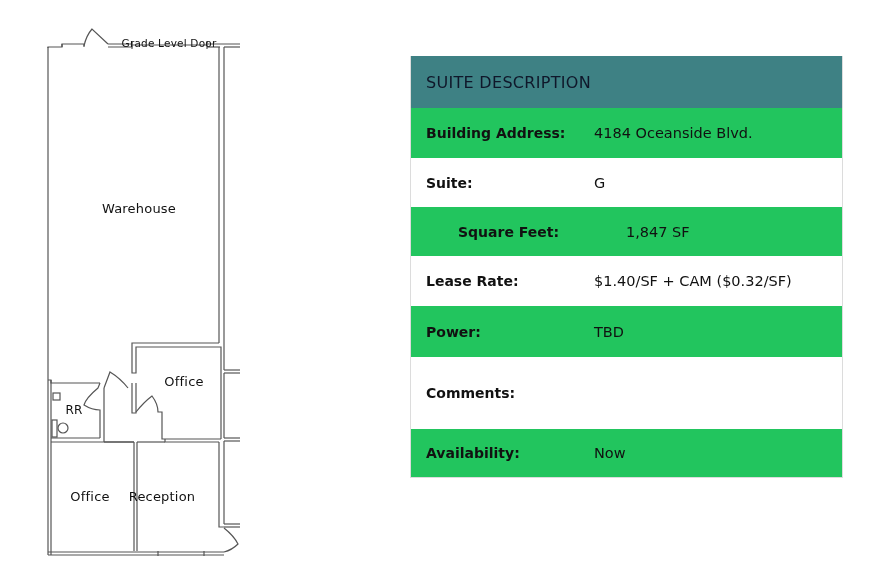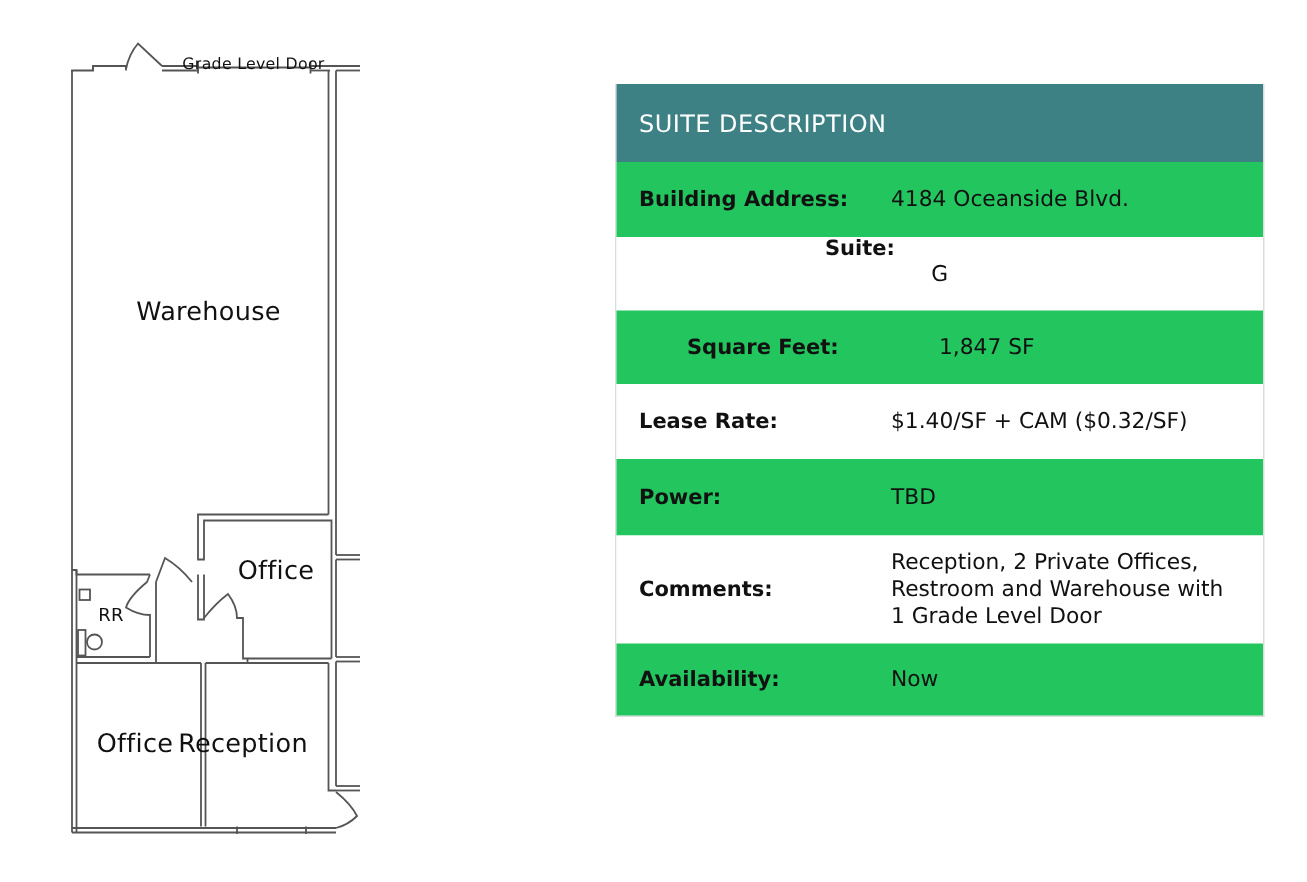--- a/index.html
+++ b/index.html
@@ -1,25 +1,25 @@
 <!DOCTYPE html>
 <html><head>
 <meta charset="utf-8">
 <style>
   html, body { margin:0; padding:0; background:#ffffff; }
   body { width:871px; height:588px; position:relative; overflow:hidden;
          font-family:"Liberation Sans", "DejaVu Sans", sans-serif; color:#111; }
   .floorplan { position:absolute; left:0; top:0; width:300px; height:588px; }
   .floorplan svg { position:absolute; left:0; top:0; }
-  .room-label { position:absolute; font-size:17px; color:#111; white-space:nowrap;
+  .room-label { position:absolute; font-size:13px; color:#111; white-space:nowrap;
                 transform:translate(-50%,-50%); font-family:"DejaVu Sans", sans-serif; letter-spacing:0.2px; }
   .room-label.small { font-size:10.5px; }
   .suite-table { position:absolute; left:410px; top:56px; width:433px;
                  border:1px solid #dcdcdc; border-top:none; box-sizing:border-box; }
-  .suite-header { height:52px; background:#3e8184; color:#ffffff; display:flex; align-items:center;
+  .suite-header { height:52px; background:#3e8184; color:#0f172a; display:flex; align-items:center;
                   padding-left:15px; font-size:16px; letter-spacing:0.3px; font-family:"DejaVu Sans", sans-serif; }
   .row { display:flex; align-items:center; box-sizing:border-box; }
   .row.shaded { background:#22c55e; }
   .row.plain { background:#ffffff; }
   .row .label { width:168px; padding-left:15px; font-weight:bold; font-size:14px; flex:none;
                 font-family:"DejaVu Sans", sans-serif; }
   .row .value { font-size:14.5px; line-height:18px; font-family:"DejaVu Sans", sans-serif; }
   .value-line { display:block; }
 </style>
 </head>
@@ -95,41 +95,36 @@
 
 <div class="suite-table">
   <div class="suite-header">
     <span>SUITE DESCRIPTION</span>
   </div>
 
   <div class="row shaded" style="height:50px;">
     <span class="label">Building Address:</span>
     <span class="value">4184 Oceanside Blvd.</span>
   </div>
-  <div class="row plain" style="height:49px;flex-direction:column;">
+  <div class="row plain" style="height:49px;">
     <span class="label">Suite:</span>
     <span class="value">G</span>
   </div>
   <div class="row shaded" style="height:49px;padding-left:32px;">
     <span class="label">Square Feet:</span>
     <span class="value">1,847 SF</span>
   </div>
   <div class="row plain" style="height:50px;">
     <span class="label">Lease Rate:</span>
     <span class="value">$1.40/SF + CAM ($0.32/SF)</span>
   </div>
   <div class="row shaded" style="height:51px;">
     <span class="label">Power:</span>
     <span class="value">TBD</span>
   </div>
   <div class="row plain" style="height:72px;">
     <span class="label">Comments:</span>
-    <span class="value">
-      <span class="value-line">Reception, 2 Private Offices,</span>
-      <span class="value-line">Restroom and Warehouse with</span>
-      <span class="value-line">1 Grade Level Door</span>
-    </span>
   </div>
   <div class="row shaded" style="height:48px;align-items:center;">
     <span class="label">Availability:</span>
     <span class="value">Now</span>
   </div>
 </div>
 
 </body></html>

